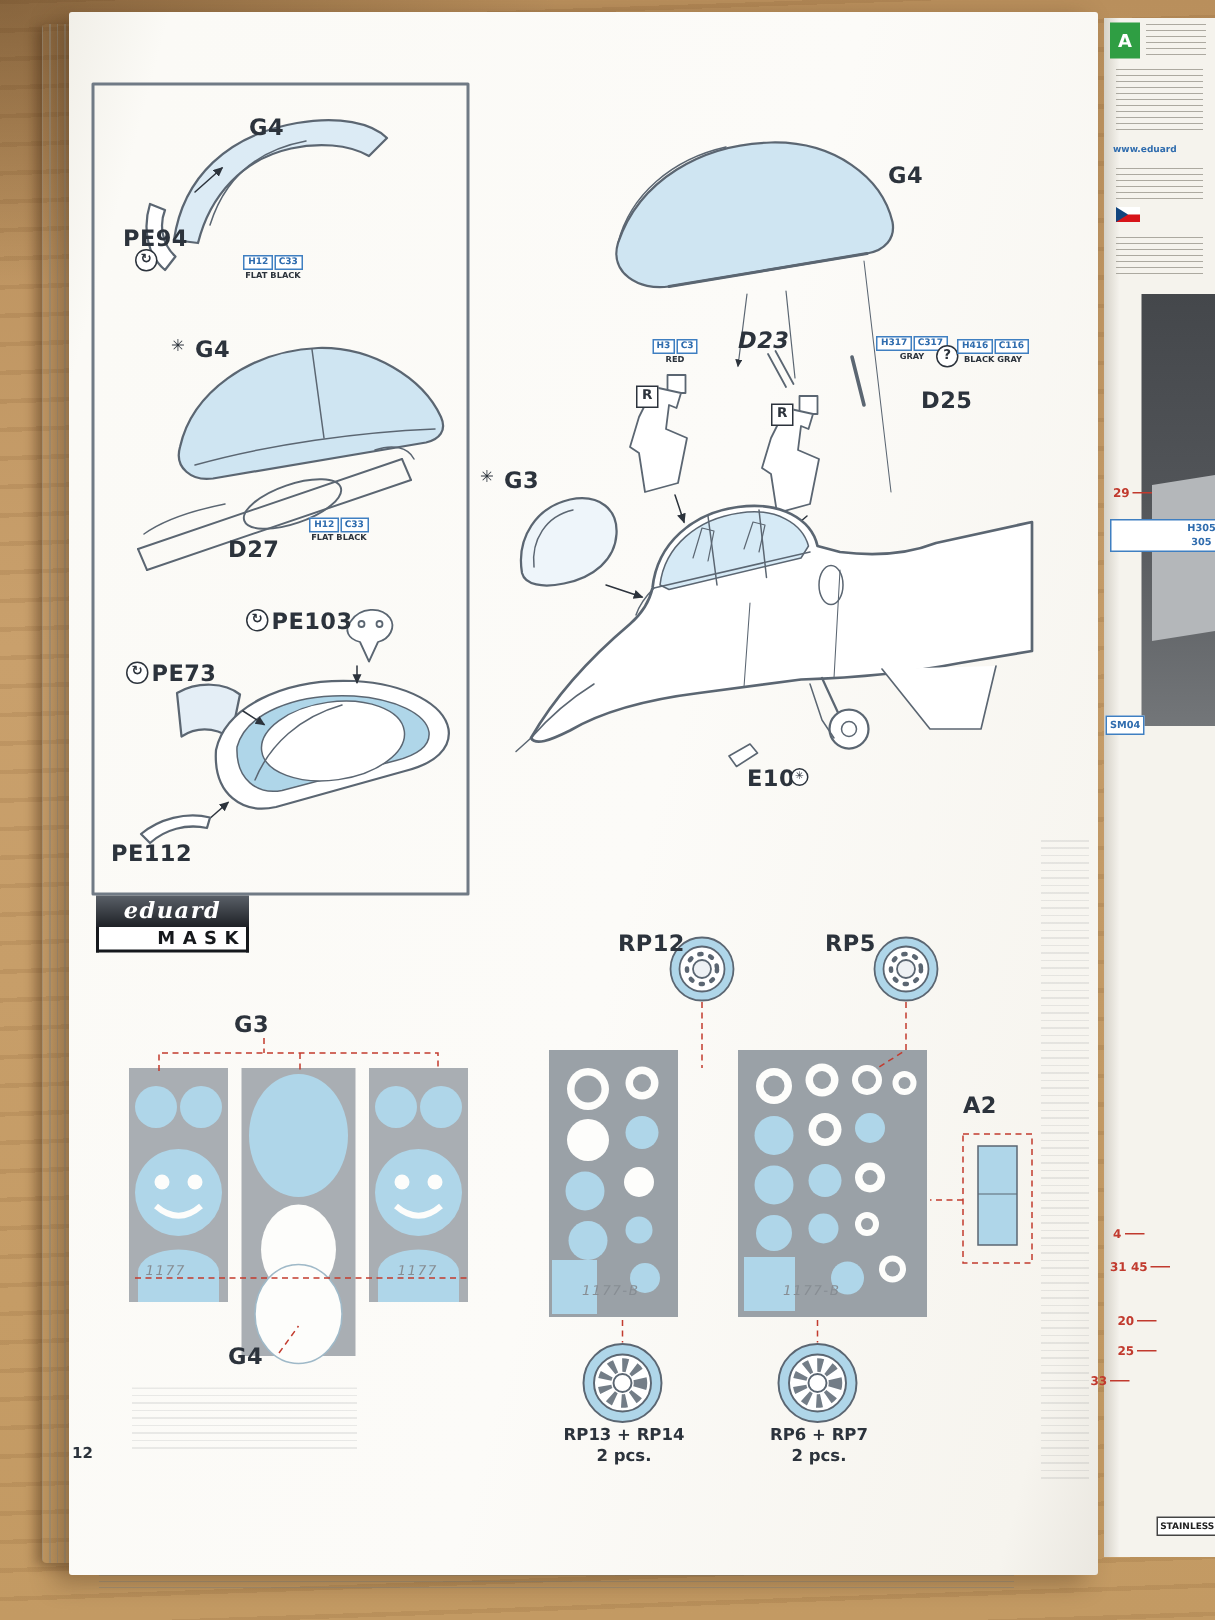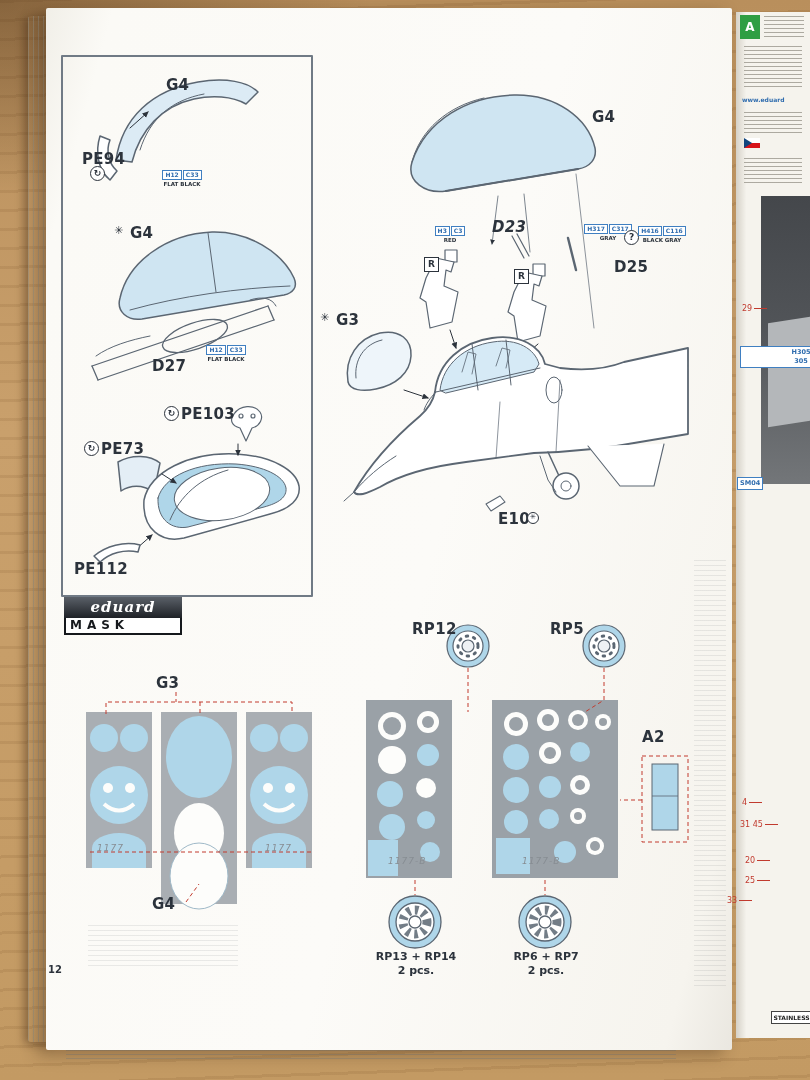--- a/index.html
+++ b/index.html
@@ -31,37 +31,37 @@
     font-size:9px;line-height:12px;text-align:center;font-weight:bold;color:#2c333c;background:#fff;}
   .sym-sm{width:10px;height:10px;font-size:7px;line-height:9px;}
   .rbox{position:absolute;z-index:4;width:13px;height:13px;border:1.5px solid #2c333c;background:#fff;
     font-size:9px;line-height:13px;font-weight:bold;text-align:center;color:#2c333c;}
   .callout{position:absolute;z-index:4;text-align:center;}
   .callout .cells{display:flex;justify-content:center;gap:1px;}
   .callout .cell{border:1px solid #3f7fc1;color:#2f6cae;background:#fff;font-size:6px;line-height:8px;padding:0 2px;font-weight:bold;}
   .callout .cap{font-size:5.5px;color:#2c333c;margin-top:1px;white-space:nowrap;font-weight:bold;}
   .sheettxt{position:absolute;z-index:4;font-size:9px;font-style:italic;color:#878d93;letter-spacing:1px;}
   .wheel-label{position:absolute;z-index:4;width:96px;text-align:center;font-weight:bold;font-size:11px;color:#2c333c;line-height:14px;}
-  .logo{position:absolute;left:64px;top:597px;width:118px;z-index:4;}
+  .logo{position:absolute;left:64px;top:597px;width:102px;z-index:4;}
   .logo-top{height:21px;background:linear-gradient(180deg,#5a6068,#1e2126);color:#fff;
     font-family:"DejaVu Serif",serif;font-style:italic;font-weight:bold;font-size:15px;line-height:20px;
     text-align:center;letter-spacing:1px;}
   .logo-bottom{height:15px;background:#fff;border:2px solid #15181c;border-top:none;color:#15181c;
-    font-weight:bold;font-size:12px;line-height:14px;text-align:left;letter-spacing:5px;padding-left:4px;}
+    font-weight:bold;font-size:12px;line-height:14px;text-align:right;letter-spacing:5px;padding-left:4px;}
   .ghost{position:absolute;z-index:3;opacity:.13;
     background:repeating-linear-gradient(180deg,#6a6f74 0 1px, transparent 1px 5px);}
   .tlines{position:absolute;z-index:4;opacity:.8;
     background:repeating-linear-gradient(180deg,#9a978d 0 1px, transparent 1px 4px);}
   .gtab{position:absolute;left:740px;top:15px;width:20px;height:24px;z-index:4;background:#2f9e43;color:#fff;
     font-weight:bold;font-size:12px;line-height:24px;text-align:center;}
   .url{position:absolute;left:742px;top:96px;z-index:4;font-size:6px;color:#2f6cae;font-weight:bold;}
   .photo{position:absolute;left:761px;top:196px;width:49px;height:288px;z-index:4;
     background:linear-gradient(180deg,#44474b 0%,#515458 45%,#737679 100%);}
   .photo-shape{position:absolute;left:7px;top:124px;width:42px;height:104px;background:#b4b7ba;transform:skewY(-9deg);}
-  .rednum{position:absolute;z-index:5;color:#c13a2e;font-weight:normal;font-size:8px;white-space:nowrap;}
+  .rednum{position:absolute;z-index:5;color:#c13a2e;font-weight:bold;font-size:8px;white-space:nowrap;margin-top:20px;}
   .rednum::after{content:"";display:inline-block;width:13px;border-top:1.2px solid #c13a2e;vertical-align:middle;margin-left:2px;}
   .bluebox{position:absolute;z-index:5;border:1px solid #3f7fc1;color:#2f6cae;background:#fff;
     font-size:6.5px;line-height:9px;font-weight:bold;padding:1px 2px;text-align:center;}
   .stain{position:absolute;left:771px;top:1011px;width:39px;z-index:5;border:1px solid #444;background:#fff;
     font-weight:bold;font-size:6px;line-height:11px;text-align:center;color:#222;}
   .pagenum{position:absolute;left:48px;top:964px;z-index:4;font-weight:bold;font-size:10px;color:#2c333c;}
   .flag{position:absolute;left:744px;top:138px;z-index:5;}
 </style>
 </head>
 <body>

